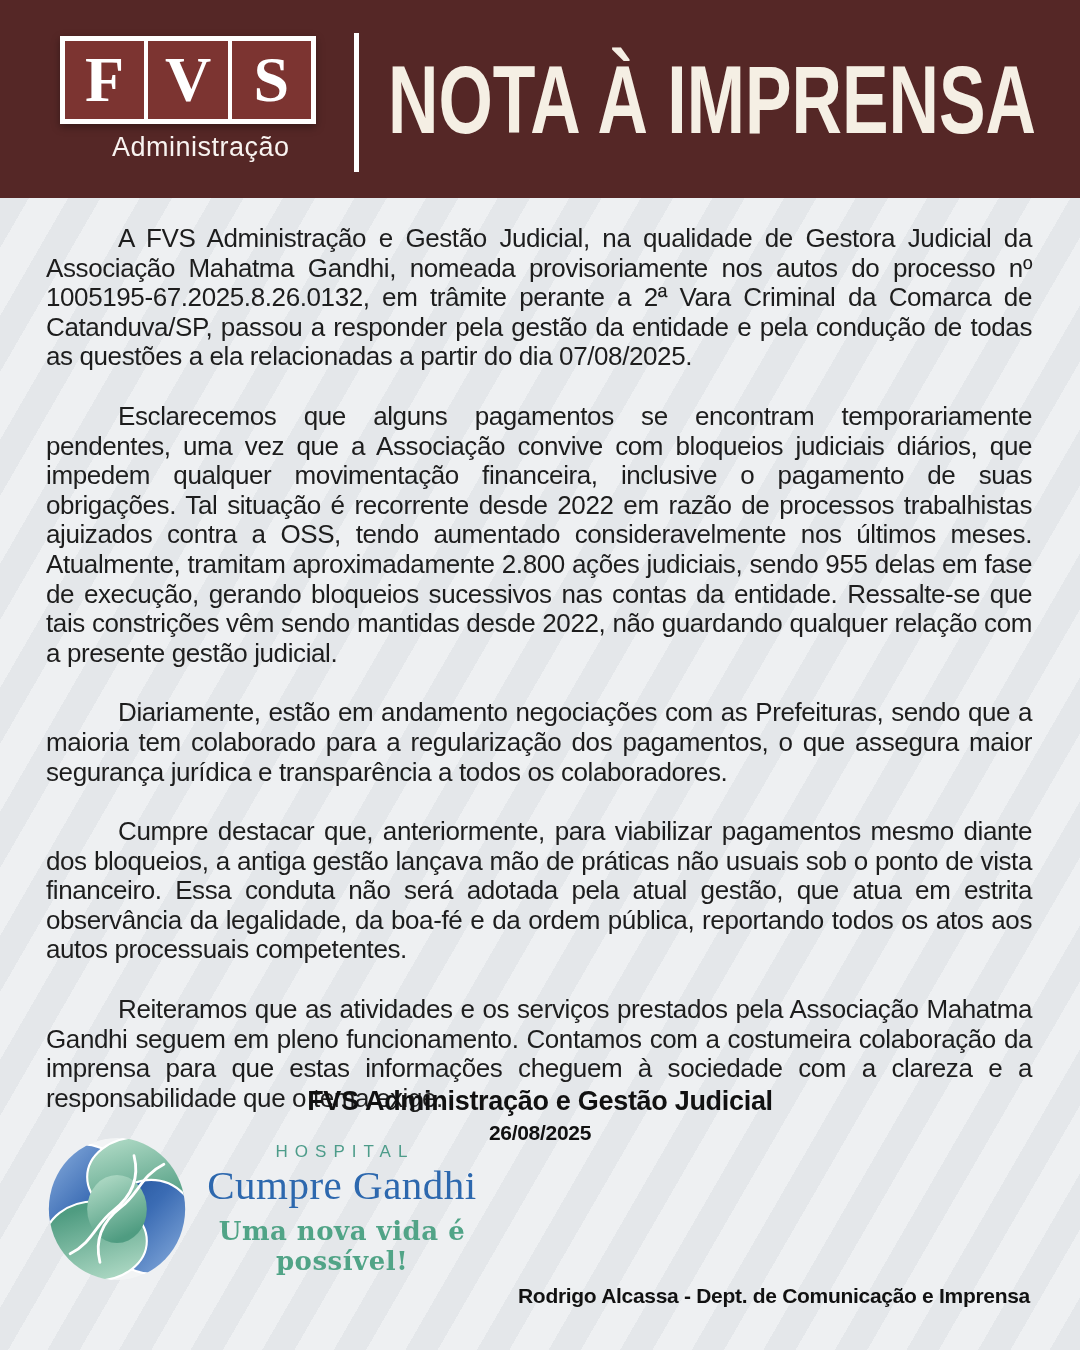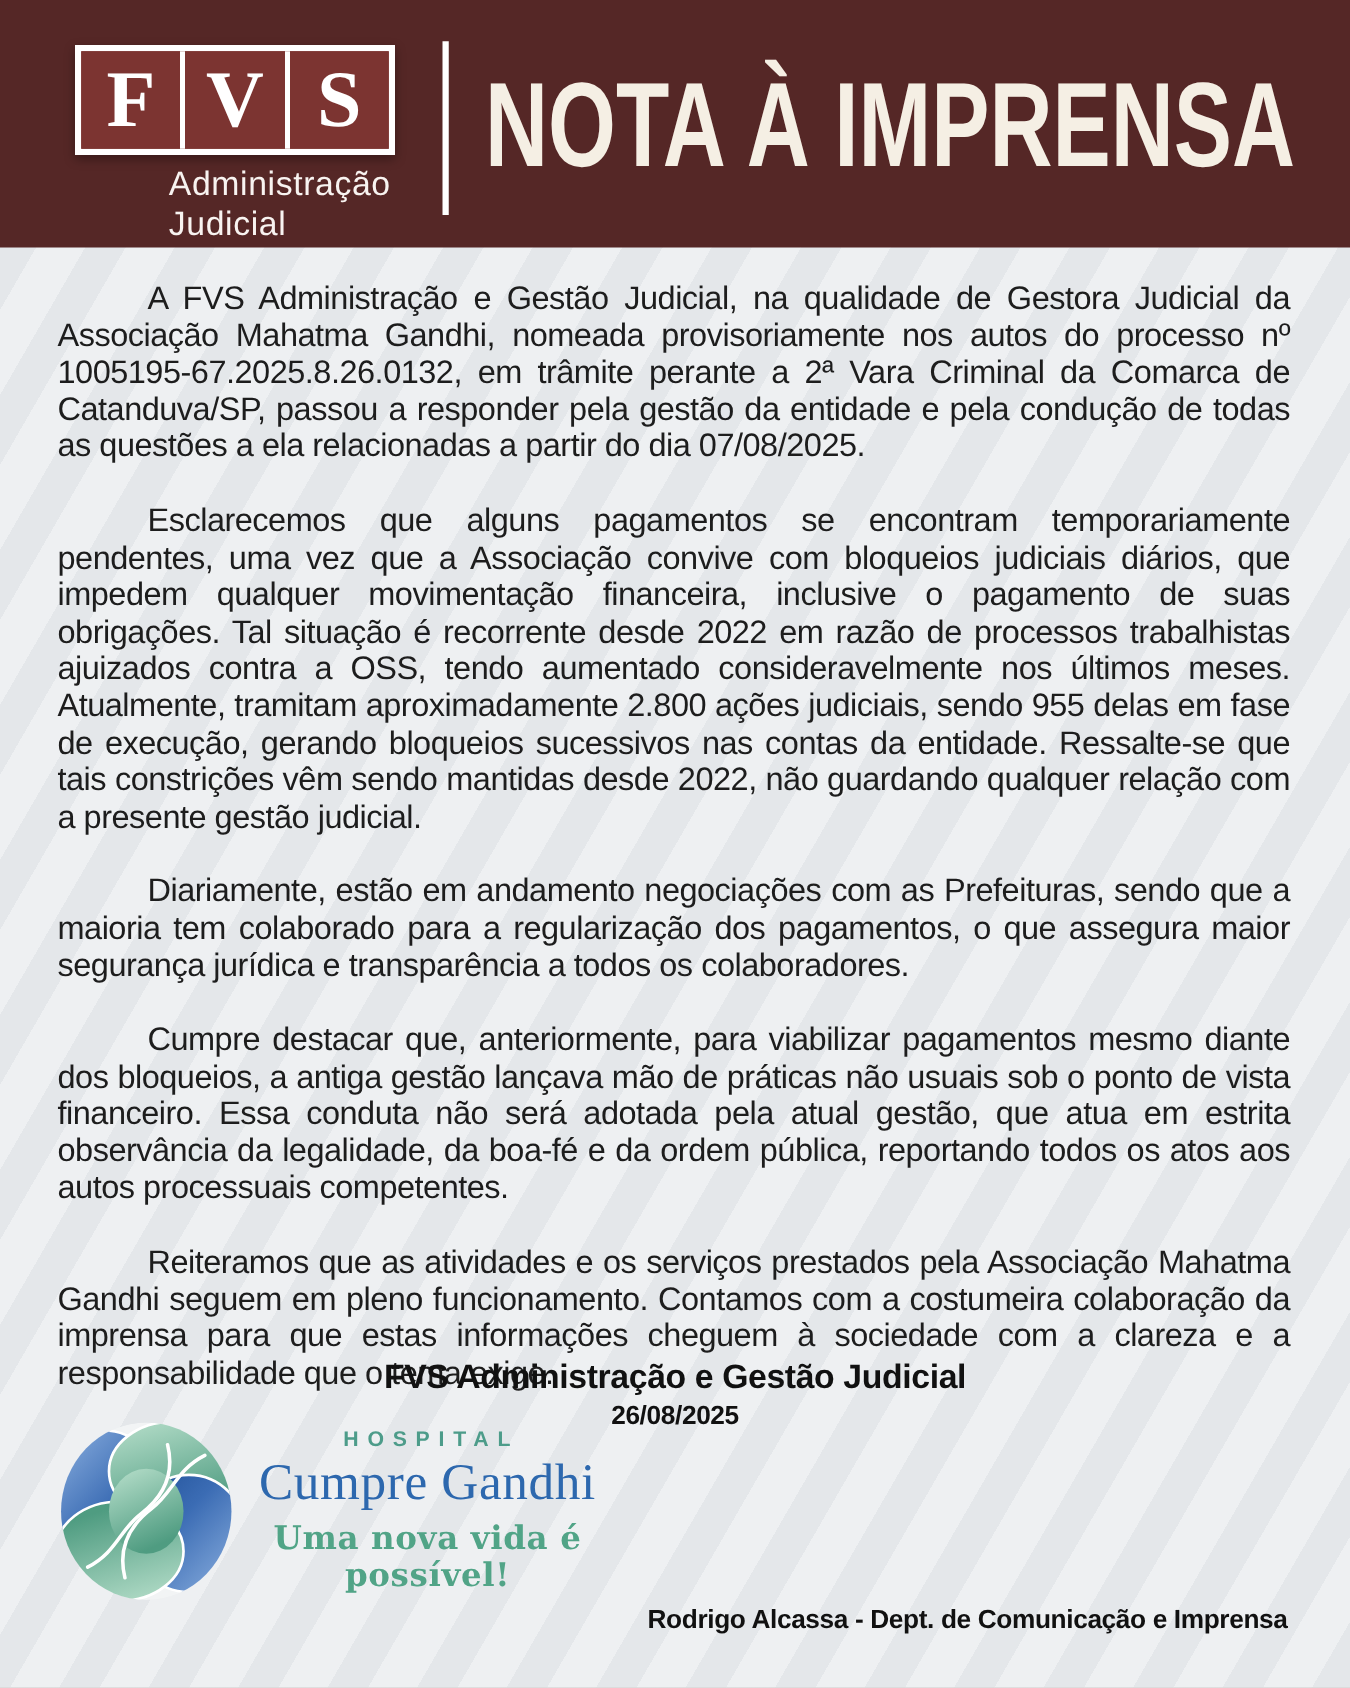--- a/index.html
+++ b/index.html
@@ -36,21 +36,21 @@
     display:flex;border:5px solid #fff;background:var(--logo-red);
     box-shadow:0 3px 8px rgba(0,0,0,.35);
   }
   .fvs-cell{
     flex:1;height:78px;display:flex;align-items:center;justify-content:center;
     font-family:"Liberation Serif",serif;font-weight:bold;font-size:64px;
     color:#fff;background:var(--logo-red);
   }
   .fvs-cell + .fvs-cell{border-left:4px solid #fff;}
   .fvs-sub{
-    margin:8px 0 0 75px;color:#f8f3f0;font-size:27px;line-height:1.18;
+    margin:8px 0 0 52px;color:#f8f3f0;font-size:27px;line-height:1.18;
     letter-spacing:.5px;font-weight:400;
   }
   .header-sep{position:absolute;left:354px;top:33px;width:5px;height:139px;background:#fff;}
   .headline-svg{position:absolute;left:388px;top:30px;width:652px;height:140px;overflow:visible;}
   .headline-svg text{
     font-family:"Liberation Sans",sans-serif;font-weight:bold;
     fill:var(--headline-cream);
   }
 
   
@@ -76,21 +76,21 @@
 
   
   .hospital{
     position:absolute;left:46px;top:1134px;
     display:flex;align-items:center;
   }
   .hospital-mark{width:142px;height:150px;flex:0 0 auto;}
   .hospital-text{width:300px;margin-left:4px;text-align:center;}
   .h-label{
     font-size:17px;letter-spacing:7px;color:var(--hospital-teal);
-    font-weight:700;margin-left:6px;
+    font-weight:400;margin-left:6px;
   }
   .h-name{
     font-family:"Liberation Serif",serif;font-size:41px;line-height:1.05;
     color:var(--hospital-blue);letter-spacing:.5px;margin-top:2px;
   }
   .h-tagline{
     font-family:"DejaVu Serif",serif;font-weight:bold;
     font-size:26px;color:var(--tagline-green);margin-top:8px;letter-spacing:.5px;
   }
 
@@ -107,21 +107,20 @@
 
   <header class="header">
     <div class="fvs-logo">
       <div class="fvs-frame">
         <span class="fvs-cell">F</span>
         <span class="fvs-cell">V</span>
         <span class="fvs-cell">S</span>
       </div>
       <div class="fvs-sub">
         <div>Administração</div>
-        <div>Judicial</div>
       </div>
     </div>
 
     <div class="header-sep"></div>
 
     <svg class="headline-svg" viewBox="0 0 652 140">
       <text x="0" y="103" font-size="96" textLength="648" lengthAdjust="spacingAndGlyphs">NOTA À IMPRENSA</text>
     </svg>
   </header>
 

